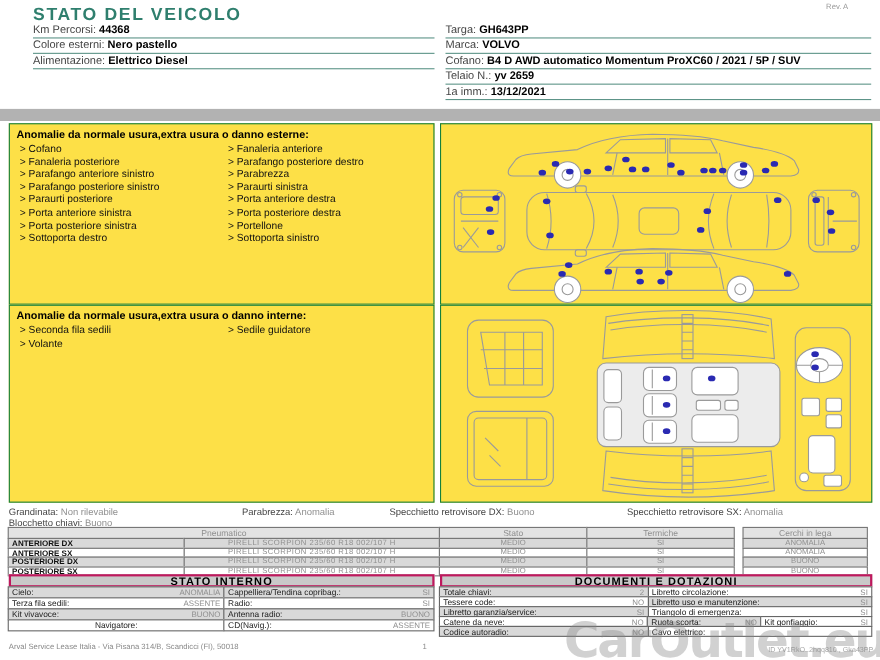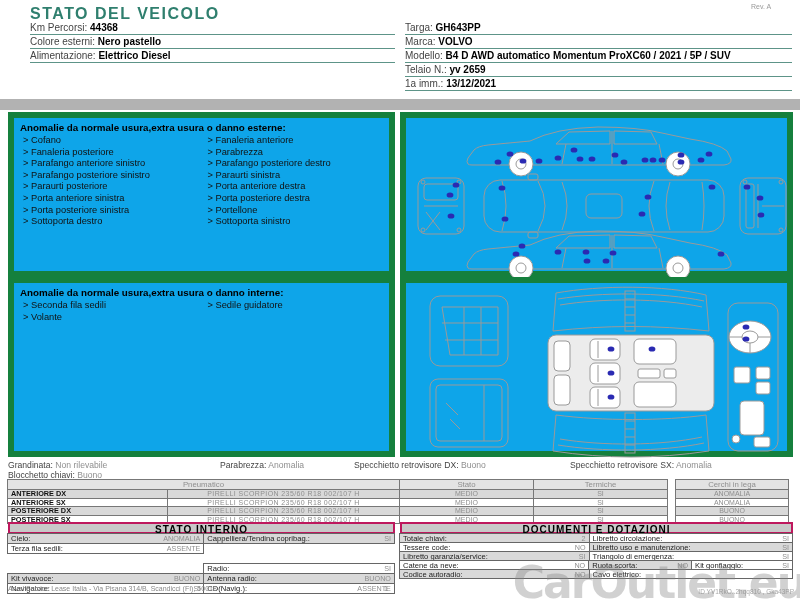--- a/index.html
+++ b/index.html
@@ -12,21 +12,21 @@
   .rev{position:absolute;left:751px;top:3px;font-size:7px;color:#999}
   .fields{position:absolute;font-size:10px;color:#444}
   #fields-left{left:30px;top:21px;width:365px}
   #fields-right{left:405px;top:21px;width:387px}
   .frow{border-bottom:1px solid #5d9488;padding:1px 18px 1px 0;line-height:11px;min-height:13px}
   .flabel{color:#444}
   .fvalue{font-weight:bold;color:#000}
   .band{position:absolute;left:0;top:99px;width:800px;height:11px;background:#b2b2b2}
 
   
-  .box{position:absolute;border:6px solid #15803d;background:#0ea5e9}
+  .box{position:absolute;border:1px solid #15803d;background:#fde047}
   #box-ext-list{left:8px;top:112px;width:387px;height:165px}
   #box-int-list{left:8px;top:277px;width:387px;height:180px}
   #box-ext-diag{left:400px;top:112px;width:393px;height:165px}
   #box-int-diag{left:400px;top:277px;width:393px;height:180px}
   .box-title{font-size:9.8px;font-weight:bold;color:#000;padding:4px 6px 2px}
   .alist{display:inline-block;vertical-align:top;width:48%;padding-left:9px}
   .aitem{font-size:9.3px;line-height:11.6px;color:#111;white-space:nowrap}
   .aitem::before{content:"> "}
   svg.diag{display:block}
   .car-art{stroke:#9a9a9a;stroke-width:1;fill:none}
@@ -80,31 +80,31 @@
   <div class="rev">Rev. A</div>
 
   <div class="fields" id="fields-left">
       <div class="frow"><span class="flabel">Km Percorsi:</span> <span class="fvalue">44368</span></div>
       <div class="frow"><span class="flabel">Colore esterni:</span> <span class="fvalue">Nero pastello</span></div>
       <div class="frow"><span class="flabel">Alimentazione:</span> <span class="fvalue">Elettrico Diesel</span></div>
     </div>
   <div class="fields" id="fields-right">
       <div class="frow"><span class="flabel">Targa:</span> <span class="fvalue">GH643PP</span></div>
       <div class="frow"><span class="flabel">Marca:</span> <span class="fvalue">VOLVO</span></div>
-      <div class="frow"><span class="flabel">Modello:</span> <span class="fvalue">B4 D AWD automatico Momentum ProXC60 / 2021 / 5P / SUV</span></div>
+      <div class="frow"><span class="flabel">Cofano:</span> <span class="fvalue">B4 D AWD automatico Momentum ProXC60 / 2021 / 5P / SUV</span></div>
       <div class="frow"><span class="flabel">Telaio N.:</span> <span class="fvalue">yv  2659</span></div>
       <div class="frow"><span class="flabel">1a imm.:</span> <span class="fvalue">13/12/2021</span></div>
     </div>
 
   <div class="band"></div>
 
   <div class="box" id="box-ext-list">
     <div class="box-title">Anomalie da normale usura,extra usura o danno esterne:</div>
     <div class="alist" id="ext-left"><div class="aitem">Cofano</div><div class="aitem">Fanaleria posteriore</div><div class="aitem">Parafango anteriore sinistro</div><div class="aitem">Parafango posteriore sinistro</div><div class="aitem">Paraurti posteriore</div><div class="aitem">Porta anteriore sinistra</div><div class="aitem">Porta posteriore sinistra</div><div class="aitem">Sottoporta destro</div></div>
-    <div class="alist" id="ext-right"><div class="aitem">Fanaleria anteriore</div><div class="aitem">Parabrezza</div><div class="aitem">Parafango posteriore destro</div><div class="aitem">Paraurti sinistra</div><div class="aitem">Porta anteriore destra</div><div class="aitem">Porta posteriore destra</div><div class="aitem">Portellone</div><div class="aitem">Sottoporta sinistro</div></div>
+    <div class="alist" id="ext-right"><div class="aitem">Fanaleria anteriore</div><div class="aitem">Parafango posteriore destro</div><div class="aitem">Parabrezza</div><div class="aitem">Paraurti sinistra</div><div class="aitem">Porta anteriore destra</div><div class="aitem">Porta posteriore destra</div><div class="aitem">Portellone</div><div class="aitem">Sottoporta sinistro</div></div>
   </div>
 
   <div class="box" id="box-int-list">
     <div class="box-title">Anomalie da normale usura,extra usura o danno interne:</div>
     <div class="alist" id="int-left"><div class="aitem">Seconda fila sedili</div><div class="aitem">Volante</div></div>
     <div class="alist" id="int-right"><div class="aitem">Sedile guidatore</div></div>
   </div>
 
   <div class="box" id="box-ext-diag">
     <svg class="diag" width="391" height="163" viewBox="0 0 391 163">
@@ -335,37 +335,37 @@
           <div class="pcell shade" style="width: 49.5%;">
             <span class="plabel">Cappelliera/Tendina copribag.:</span>
             <span class="pvalue">SI</span>
           </div>
         </div>
         <div class="prow">
           <div class="pcell" style="width: 51%;">
             <span class="plabel">Terza fila sedili:</span>
             <span class="pvalue">ASSENTE</span>
           </div>
-          <div class="pcell" style="width: 49.5%; margin-top: 20px;">
+          <div class="pcell" style="width: 49.5%;">
             <span class="plabel">Radio:</span>
             <span class="pvalue">SI</span>
           </div>
         </div>
         <div class="prow">
           <div class="pcell shade" style="width: 51%; text-align: right;">
             <span class="plabel">Kit vivavoce:</span>
             <span class="pvalue">BUONO</span>
           </div>
           <div class="pcell shade" style="width: 49.5%;">
             <span class="plabel">Antenna radio:</span>
             <span class="pvalue">BUONO</span>
           </div>
         </div>
         <div class="prow">
-          <div class="pcell" style="width: 51%;">
+          <div class="pcell" style="width: 51%; flex-direction: column;">
             <span class="plabel">Navigatore:</span>
             <span class="pvalue">SI</span>
           </div>
           <div class="pcell" style="width: 49.5%; gap: 31px;">
             <span class="plabel">CD(Navig.):</span>
             <span class="pvalue">ASSENTE</span>
           </div>
         </div>
       </div>
   </div>

